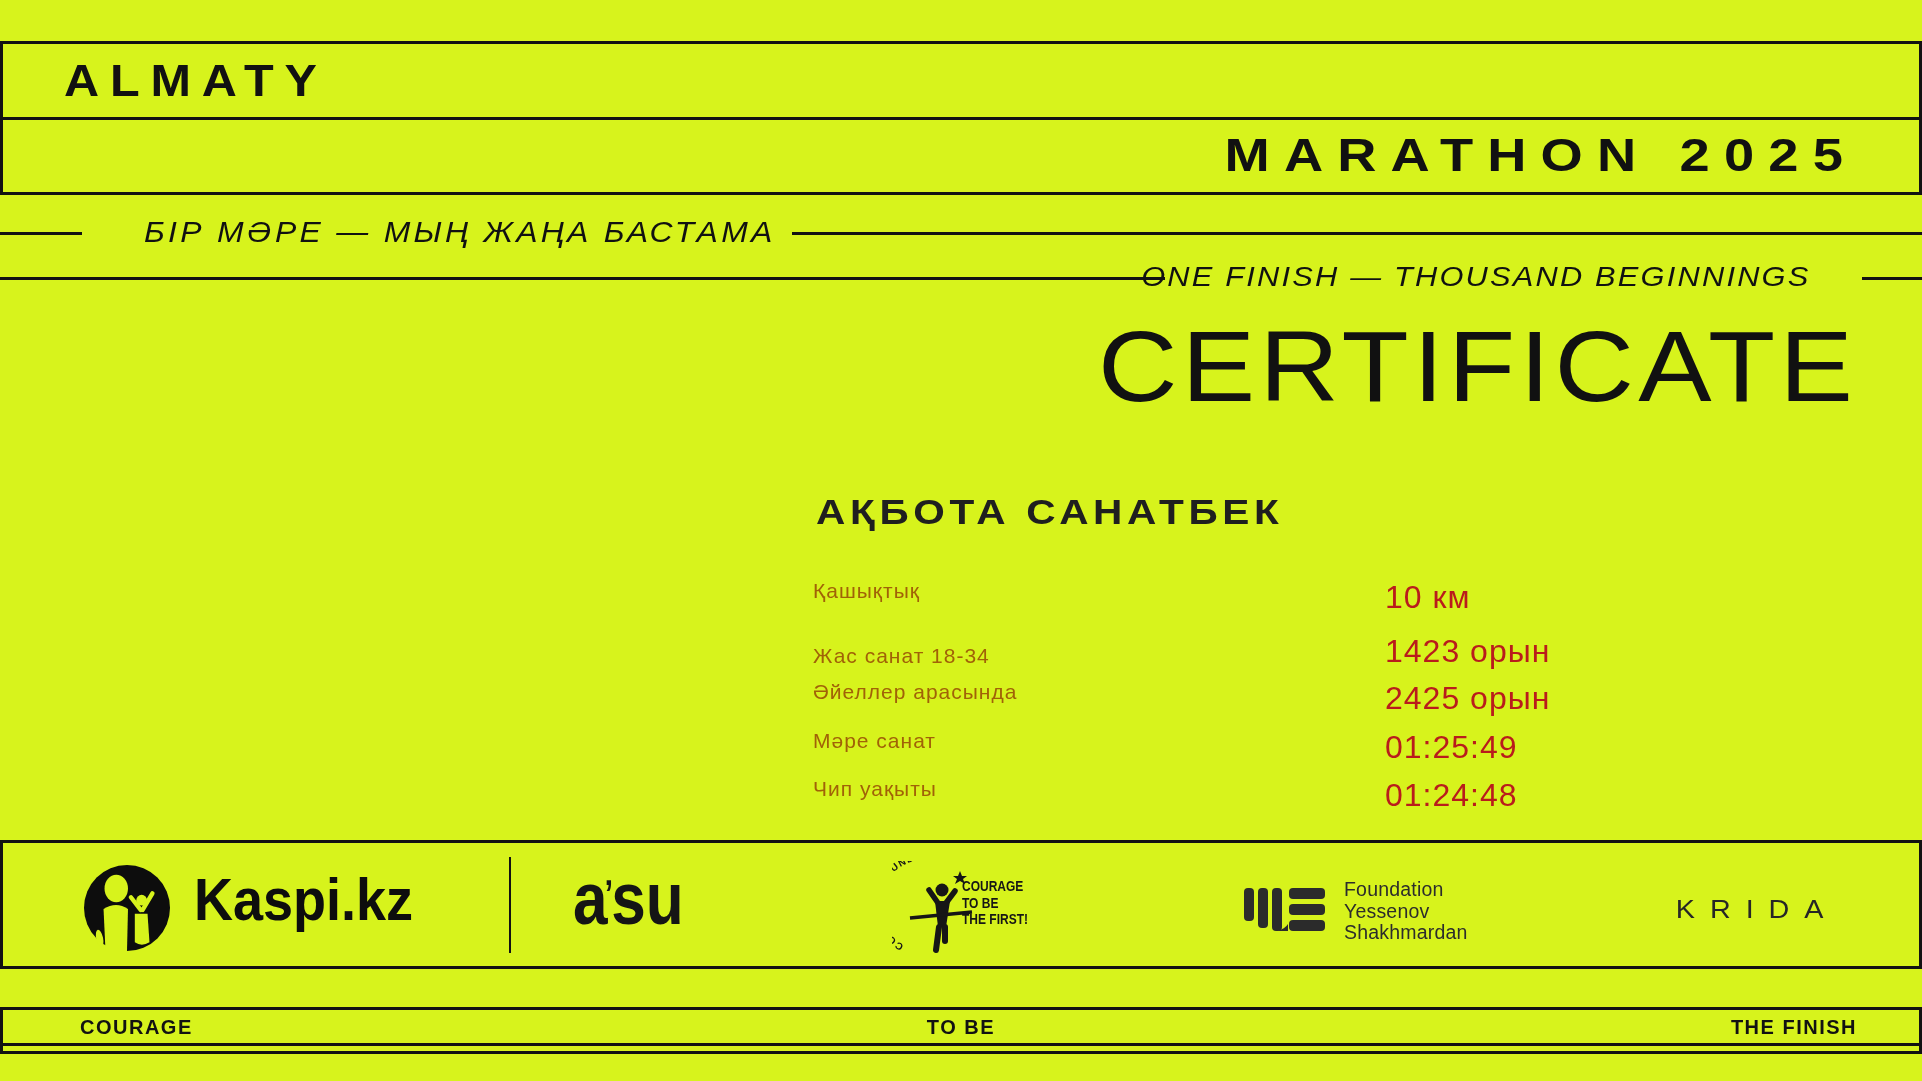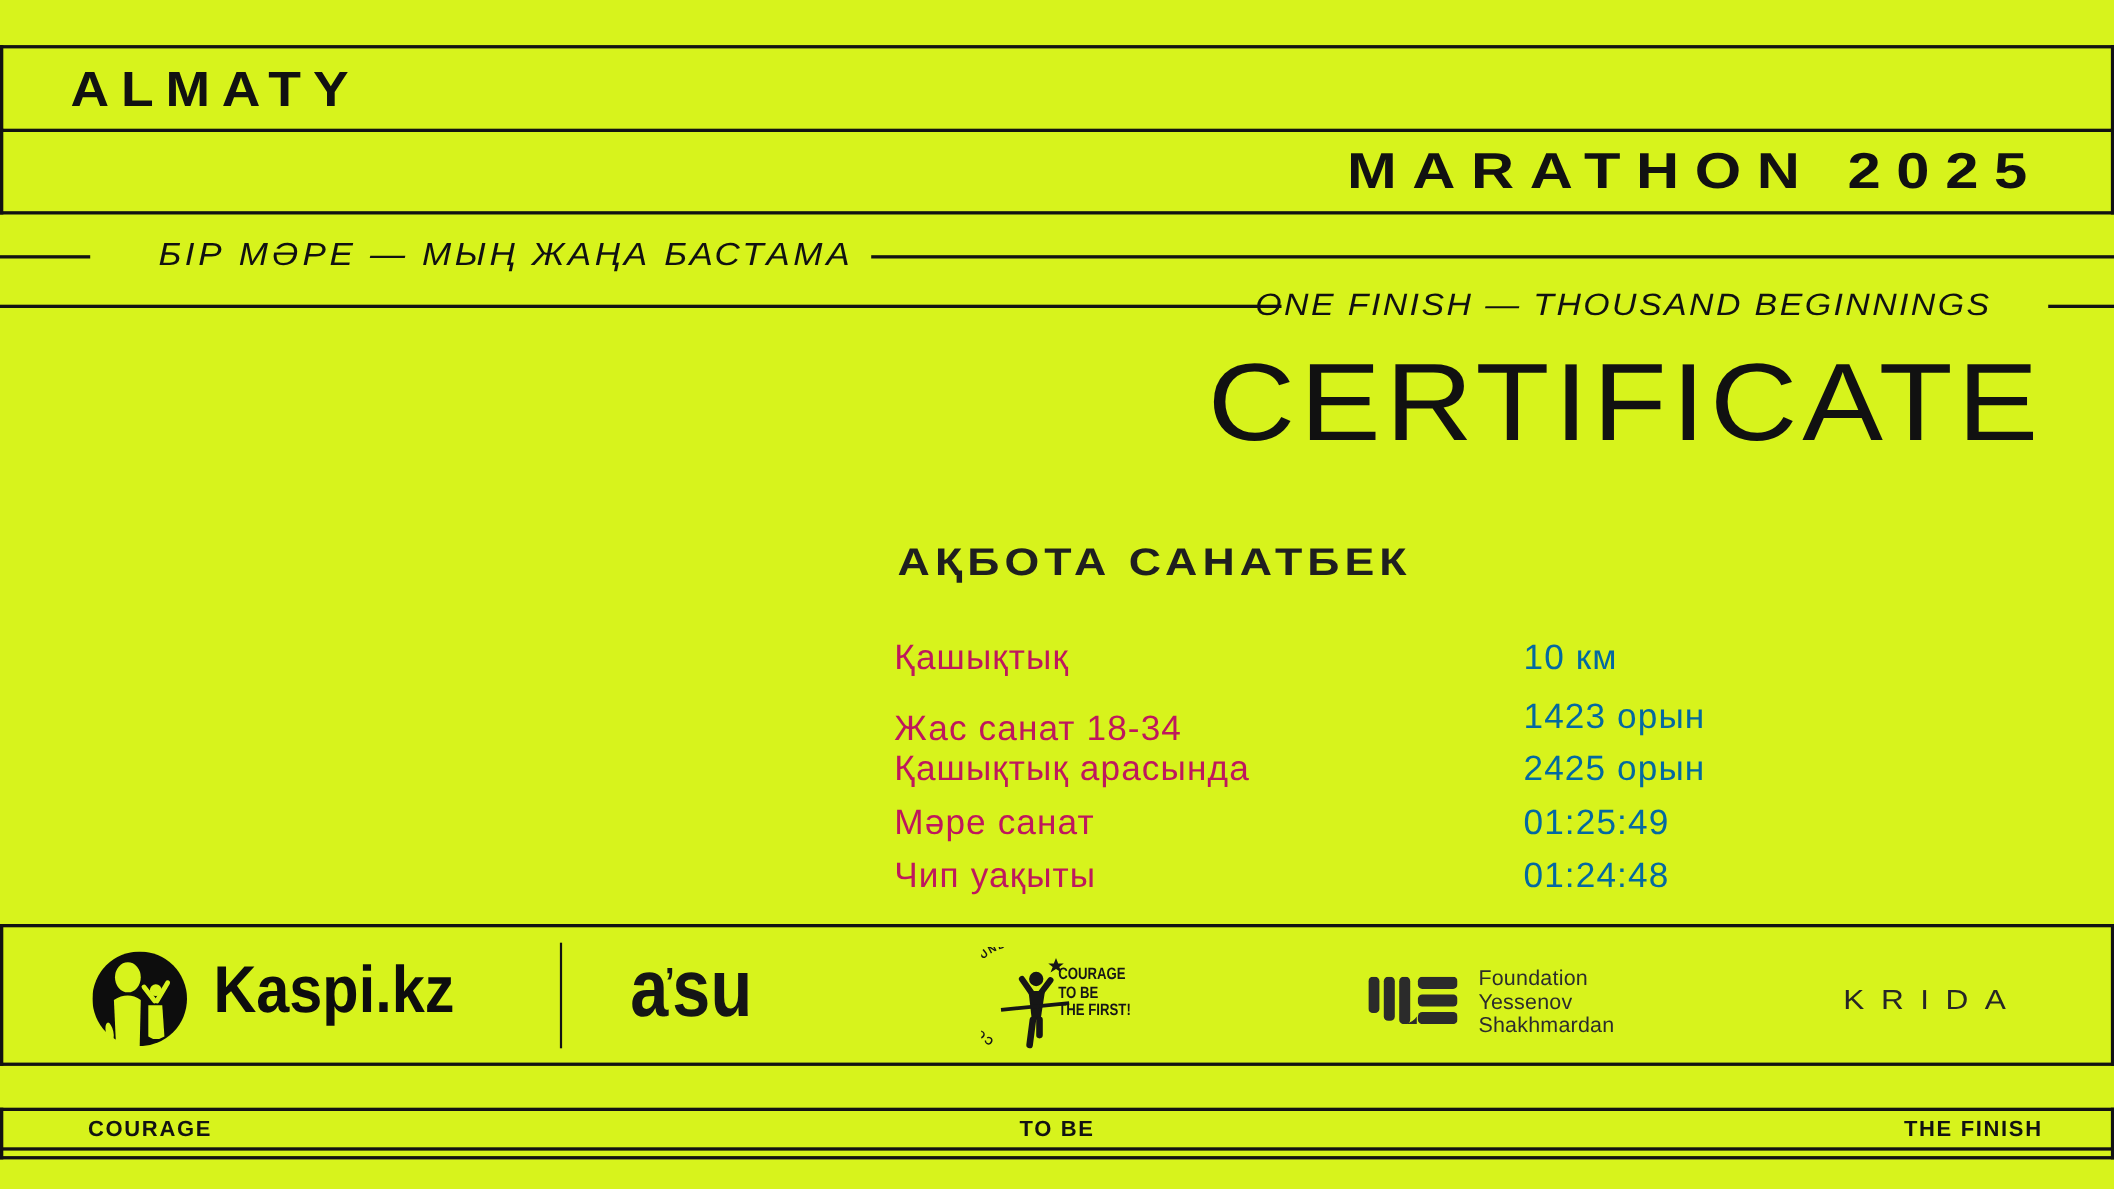--- a/index.html
+++ b/index.html
@@ -20,22 +20,22 @@
             transform:scaleX(1.18); transform-origin:right center; white-space:nowrap; }
   .tag-kz { left:144px; top:216px; font-size:29px; font-style:italic; font-weight:400;
             letter-spacing:3px; transform:scaleX(1.1); transform-origin:left center; white-space:nowrap; }
   .tag-en { right:112px; top:261px; font-size:28px; font-style:italic; font-weight:400;
             letter-spacing:2px; transform:scaleX(1.1); transform-origin:right center; white-space:nowrap; }
   .cert-title { right:65px; top:316px; font-size:100px; font-weight:400; letter-spacing:4px;
             line-height:1; transform:scaleX(1.1); transform-origin:right center; white-space:nowrap; }
   .pname { left:816px; top:492px; font-size:35px; font-weight:700; letter-spacing:4px;
             color:#1f1f1f; transform:scaleX(1.16); transform-origin:left center; white-space:nowrap; }
 
-  .dl { position:absolute; left:813px; font-size:32px; color:#be185d; letter-spacing:1px; white-space:nowrap; }
-  .dv { position:absolute; left:1385px; font-size:32px; color:#0369a1; letter-spacing:1px; white-space:nowrap; }
+  .dl { position:absolute; left:813px; font-size:21px; color:#a16207; letter-spacing:1px; white-space:nowrap; }
+  .dv { position:absolute; left:1385px; font-size:32px; color:#b91c1c; letter-spacing:1px; white-space:nowrap; }
 
   .kaspi-word { left:194px; top:870px; font-size:60px; font-weight:700; color:#0d0d0d;
             line-height:1; transform:scaleX(0.9); transform-origin:left center; white-space:nowrap; }
   .divider { left:509px; top:857px; width:2px; height:96px; background:#121212; position:absolute; }
   .asu { left:573px; top:862px; font-size:74px; font-weight:700; line-height:1; color:#151515;
             transform:scaleX(0.84); transform-origin:left center; white-space:nowrap; }
   .asu-acc { display:inline-block; transform:translateY(-0.5em); font-size:0.5em; margin:0 -0.06em 0 -0.1em; }
   .courage-lines { left:962px; top:878px; font-size:15px; font-weight:700; line-height:16.5px;
             color:#161616; transform:scaleX(0.8); transform-origin:left top; white-space:nowrap; }
   .yes-lines { left:1344px; top:879px; font-size:19.5px; font-weight:400; line-height:21.5px;
@@ -79,21 +79,21 @@
 <div class="abs tag-kz">БІР МӘРЕ — МЫҢ ЖАҢА БАСТАМА</div>
 <div class="abs tag-en">ONE FINISH — THOUSAND BEGINNINGS</div>
 <div class="abs cert-title">CERTIFICATE</div>
 
 <div class="abs pname">АҚБОТА САНАТБЕК</div>
 
 <div class="dl" style="top:579px">Қашықтық</div>
 <div class="dv" style="top:579px">10 км</div>
 <div class="dl" style="top:644px">Жас санат 18-34</div>
 <div class="dv" style="top:633px">1423 орын</div>
-<div class="dl" style="top:680px">Қашықтық арасында</div>
+<div class="dl" style="top:680px">Әйеллер арасында</div>
 <div class="dv" style="top:680px">2425 орын</div>
 <div class="dl" style="top:729px">Мәре санат</div>
 <div class="dv" style="top:729px">01:25:49</div>
 <div class="dl" style="top:777px">Чип уақыты</div>
 <div class="dv" style="top:777px">01:24:48</div>
 
 <svg class="abs" style="left:84px;top:865px" width="86" height="86" viewBox="0 0 88 88">
   <circle cx="44" cy="44" r="44" fill="#0d0d0d"></circle>
   <ellipse cx="33" cy="24" rx="12" ry="14" fill="#D7F31C"></ellipse>
   <path d="M20 45 Q33 37 45 45 L44 88 L22 88 Z" fill="#D7F31C"></path>

